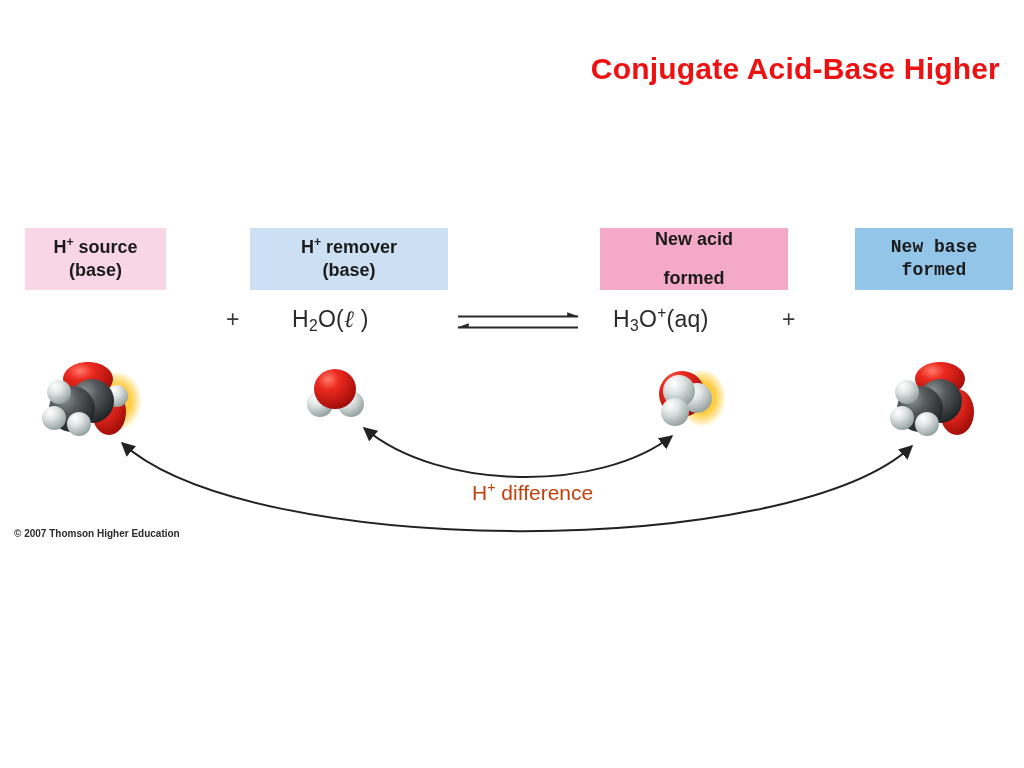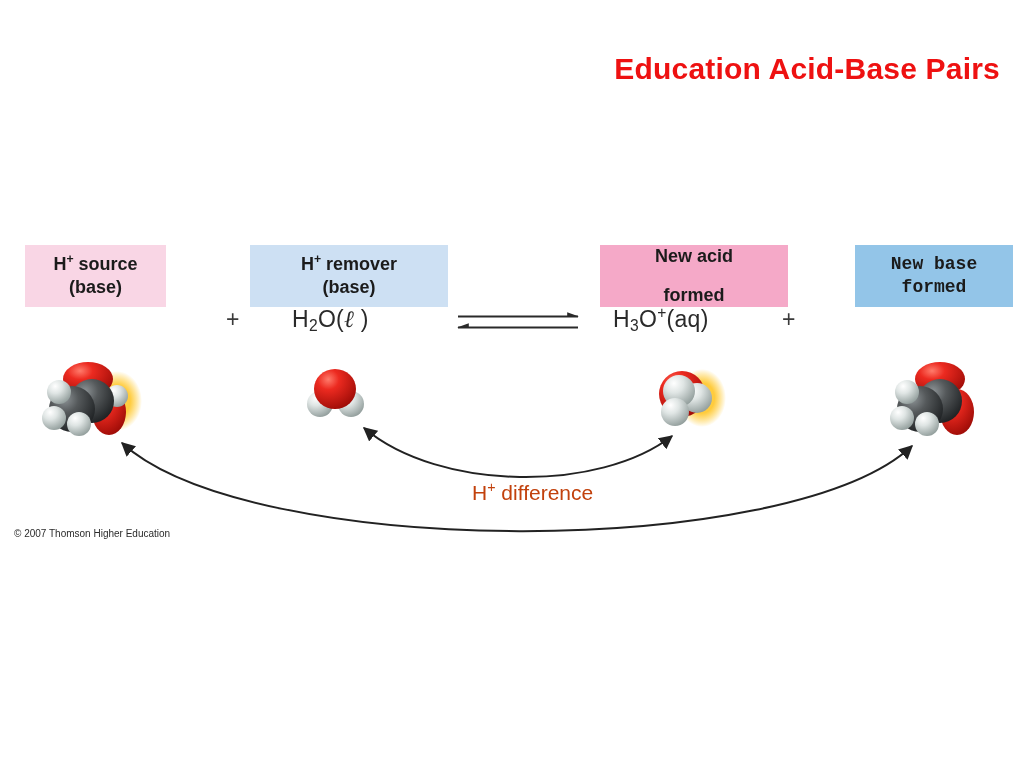--- a/index.html
+++ b/index.html
@@ -40,21 +40,20 @@
     height: 62px;
     display: flex;
     flex-direction: column;
     align-items: center;
     justify-content: center;
     font-size: 18px;
     font-weight: bold;
     color: #1b1b1b;
     line-height: 1.26;
     text-align: center;
-    margin-top: 17px;
   }
   .label-box .ln { display: block; white-space: nowrap; }
   .label-box sup { font-size: 0.68em; vertical-align: super; line-height: 0; }
 
   #box-acid     { left: 25px;  width: 141px; background: #f9d6e5; }
   #box-base     { left: 250px; width: 198px; background: #cde0f3; }
   #box-newacid  { left: 600px; width: 188px; background: #f5a9c8; gap: 16px; }
   #box-newbase  { left: 855px; width: 158px; background: #93c5e8; }
 
   
@@ -96,31 +95,31 @@
     white-space: nowrap;
   }
   #hdiff sup { font-size: 0.68em; vertical-align: super; line-height: 0; }
 
   
   #copyright {
     position: absolute;
     left: 14px;
     top: 528px;
     font-size: 10px;
-    font-weight: normal;
+    font-weight: bold;
     color: #2b2b2b;
     white-space: nowrap;
   }
 </style>
 </head>
 <body>
 
 <div id="slide" style="background: rgb(255, 255, 255);">
 
-  <div id="title" style="color: rgb(238, 17, 17);">Education Acid-Base Pairs</div>
+  <div id="title" style="color: rgb(238, 17, 17);">Conjugate Acid-Base Higher</div>
 
   <div class="label-box" id="box-acid" style="background: rgb(249, 214, 229);">
     <span class="ln"><span>H</span><sup>+</sup><span> source</span></span>
     <span class="ln">(base)</span>
   </div>
 
   <div class="label-box" id="box-base" style="background: rgb(205, 224, 243);">
     <span class="ln"><span>H</span><sup>+</sup><span> remover</span></span>
     <span class="ln">(base)</span>
   </div>

